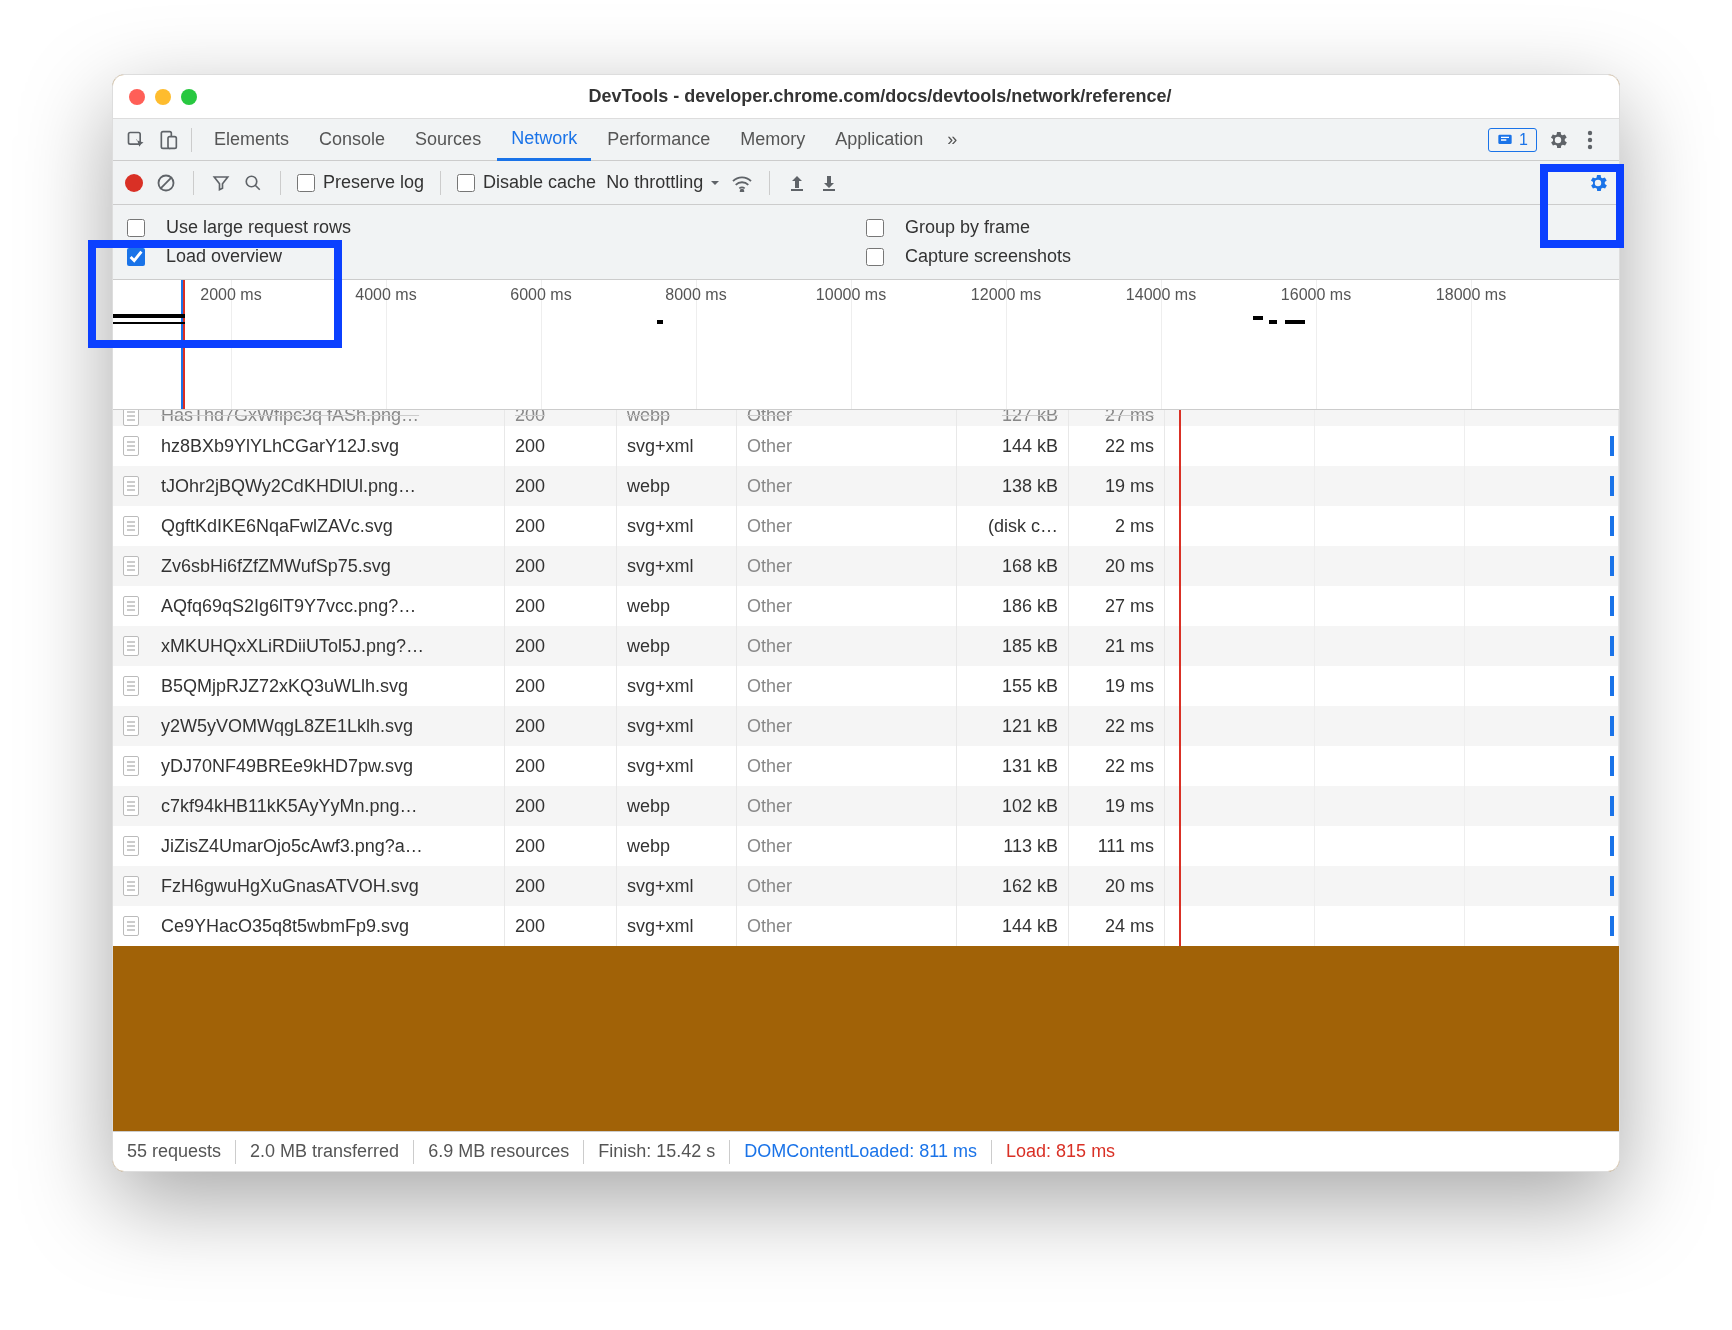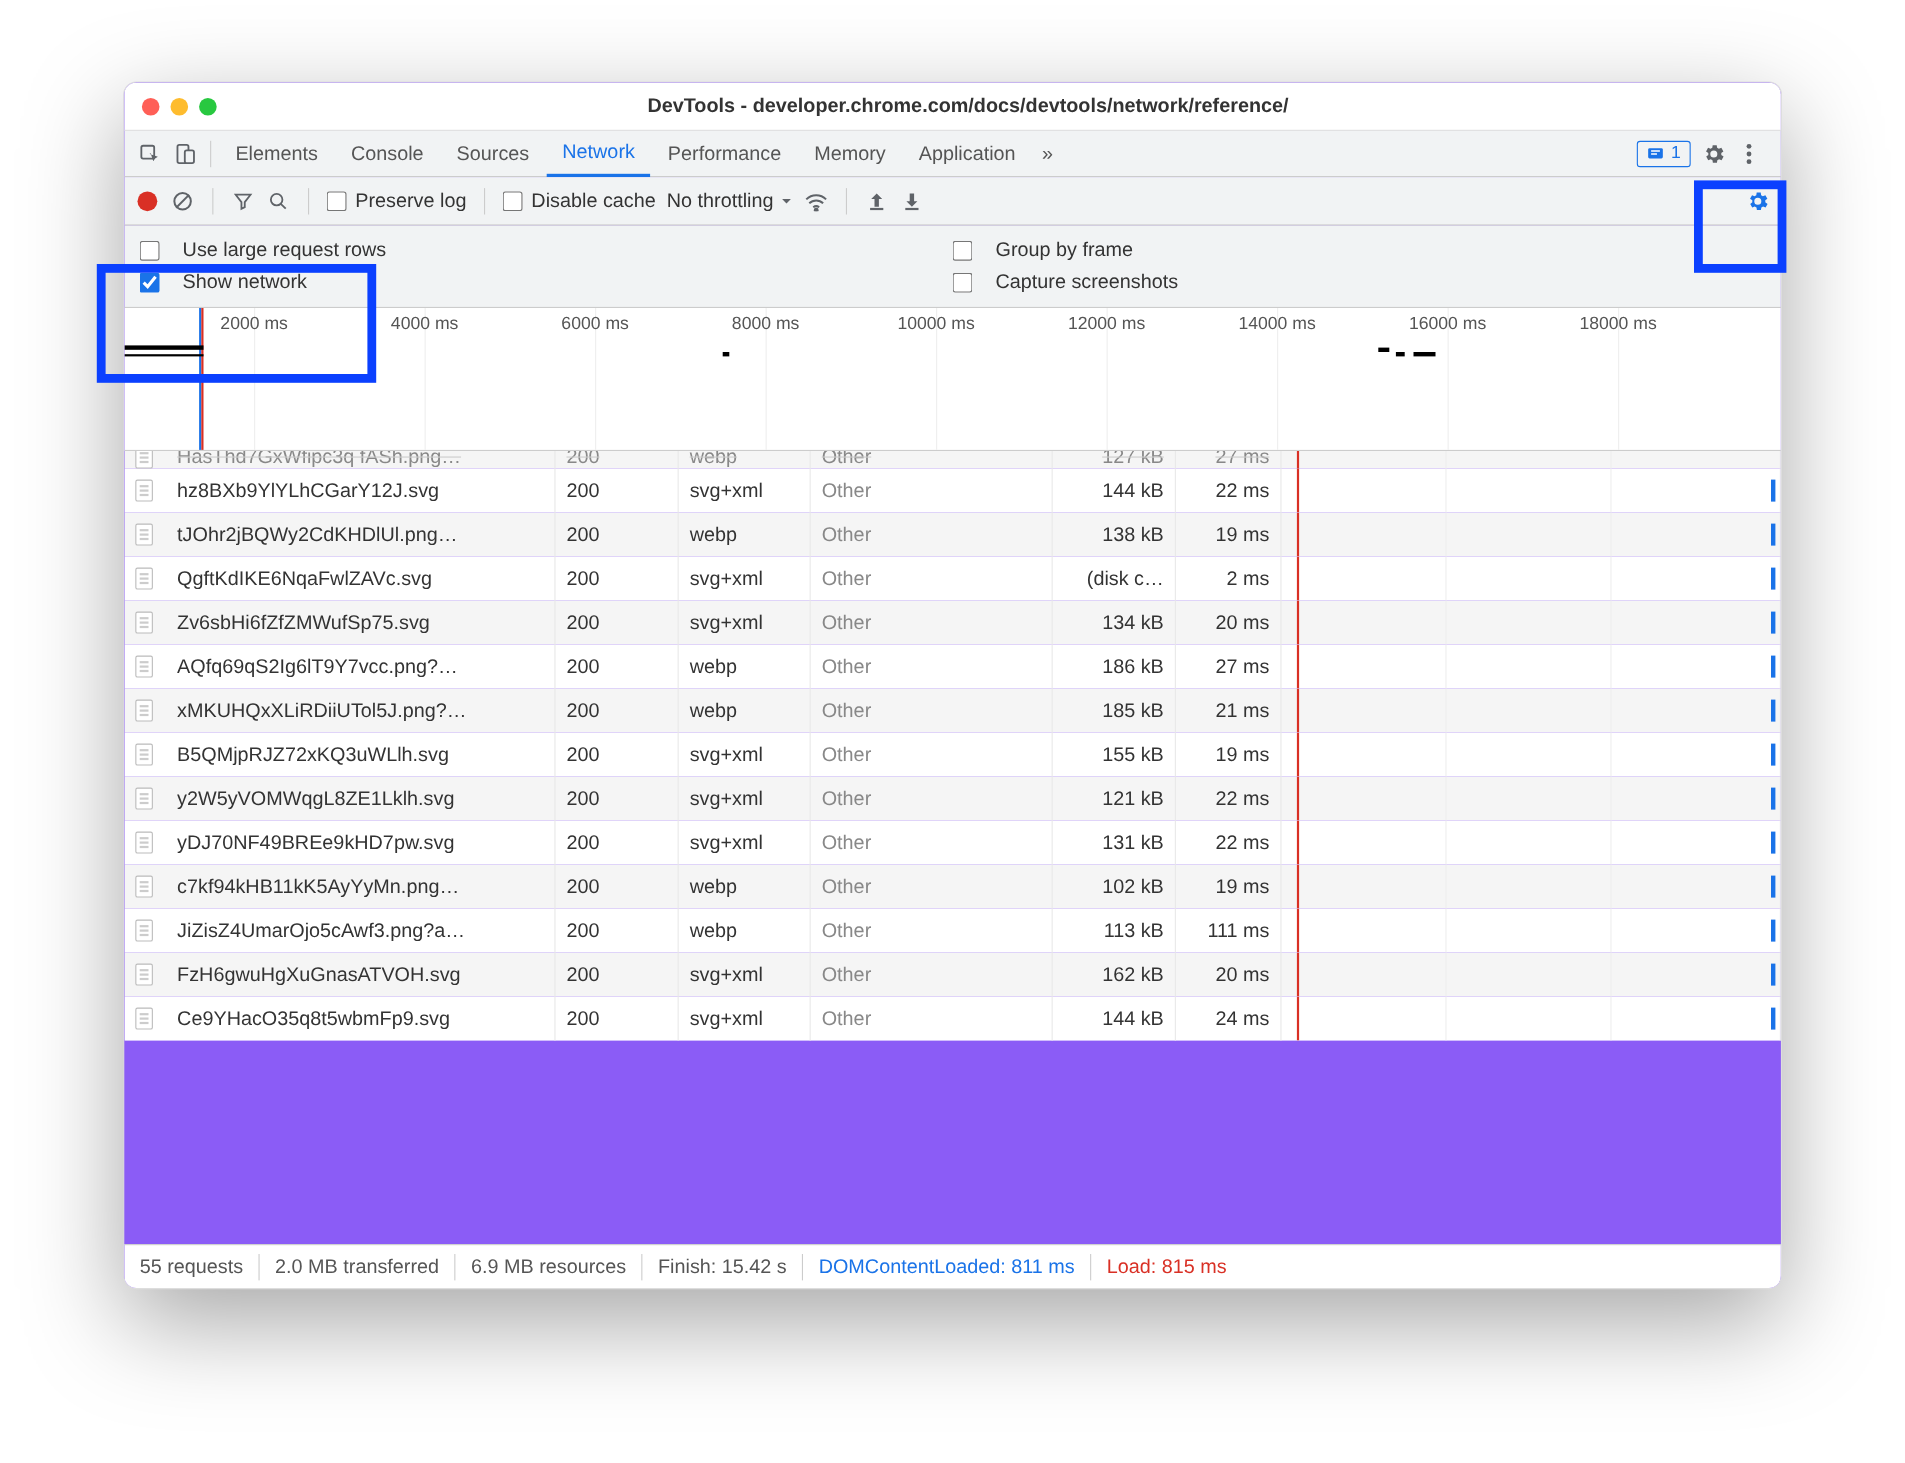--- a/index.html
+++ b/index.html
@@ -1,19 +1,19 @@
 <!DOCTYPE html>
 <html><head>
 <meta charset="utf-8">
 <style>
   * { box-sizing: border-box; margin: 0; padding: 0; font-family: "Helvetica Neue", Arial, sans-serif; }
   body { background: #fff; width: 1732px; height: 1330px; position: relative; }
   .window {
     position: absolute; top: 74px; left: 112px; width: 1508px; height: 1098px;
-    background: #8b5cf6; border-radius: 12px; box-shadow: 0 30px 90px rgba(0,0,0,0.35);
+    background: #a16207; border-radius: 12px; box-shadow: 0 30px 90px rgba(0,0,0,0.35);
     display: flex; flex-direction: column; overflow: hidden; border: 1px solid #ddd;
   }
   .titlebar { height: 44px; display: flex; align-items: center; padding: 0 16px; background: #fff; border-bottom: 1px solid #ddd; }
   .traffic { display: flex; gap: 10px; margin-right: 20px; }
   .tlight { width: 16px; height: 16px; border-radius: 50%; }
   .tl-red { background: #ff5f57; } .tl-yellow { background: #febc2e; } .tl-green { background: #28c840; }
   .title { flex: 1; text-align: center; font-size: 18px; font-weight: 600; color: #333; padding-right: 60px;}
   .tabs { height: 42px; display: flex; align-items: center; background: #f1f3f4; border-bottom: 1px solid #ccc; padding: 0 8px; gap: 2px; font-size: 18px; color: #555; }
   .tabs .icon-btn { width: 30px; height: 30px; display: flex; align-items: center; justify-content: center; }
   .vdiv { width: 1px; height: 24px; background: #ccc; margin: 0 6px; }
@@ -200,21 +200,21 @@
         <span>Use large request rows</span>
       </div>
       <div class="settings-col">
         <input type="checkbox" style="">
         <span>Group by frame</span>
       </div>
     </div>
     <div class="settings-row">
       <div class="settings-col">
         <input type="checkbox" checked="" style="">
-        <span>Show network</span>
+        <span>Load overview</span>
       </div>
       <div class="settings-col">
         <input type="checkbox" style="">
         <span>Capture screenshots</span>
       </div>
     </div>
   </div>
 
   <div class="overview">
     <div class="tickline" style="left:118px"></div>
@@ -317,21 +317,21 @@
         </div>
       </div>
       <div class="trow">
         <div class="td name">
           <div class="file-icon"></div>
           <span class="fname">Zv6sbHi6fZfZMWufSp75.svg</span>
         </div>
         <div class="td status">200</div>
         <div class="td type">svg+xml</div>
         <div class="td init">Other</div>
-        <div class="td size">134 kB</div>
+        <div class="td size">168 kB</div>
         <div class="td time">20 ms</div>
         <div class="td wf">
           <div class="wf-red"></div>
           <div class="wf-grid" style="left:33%"></div>
           <div class="wf-grid" style="left:66%"></div>
           <div class="wf-tick"></div>
         </div>
       </div>
       <div class="trow">
         <div class="td name">

